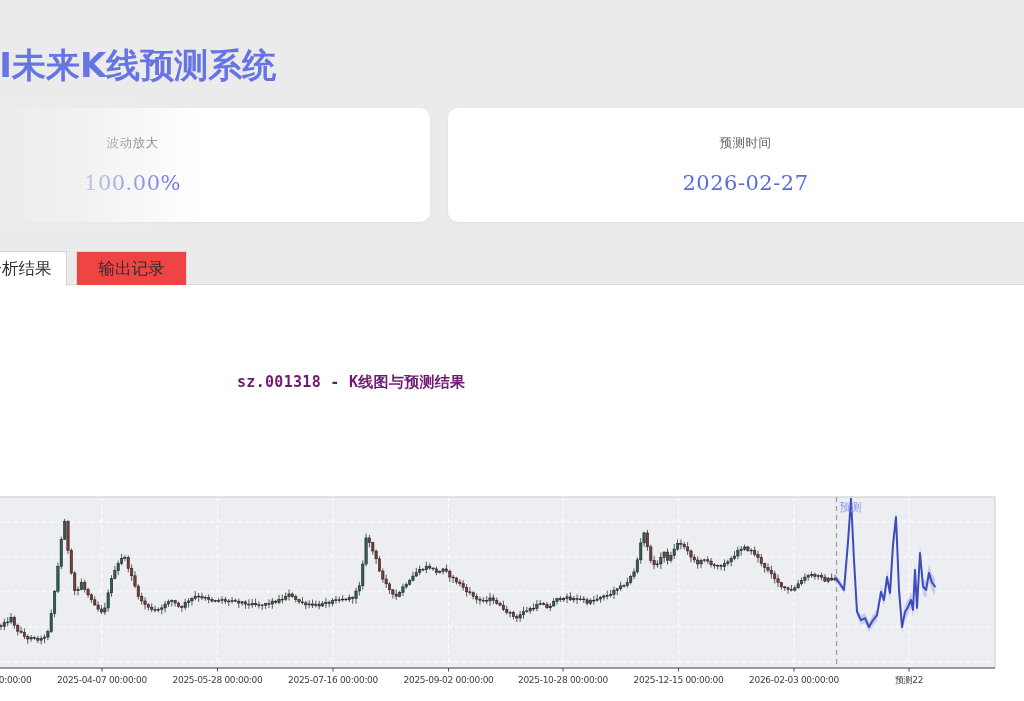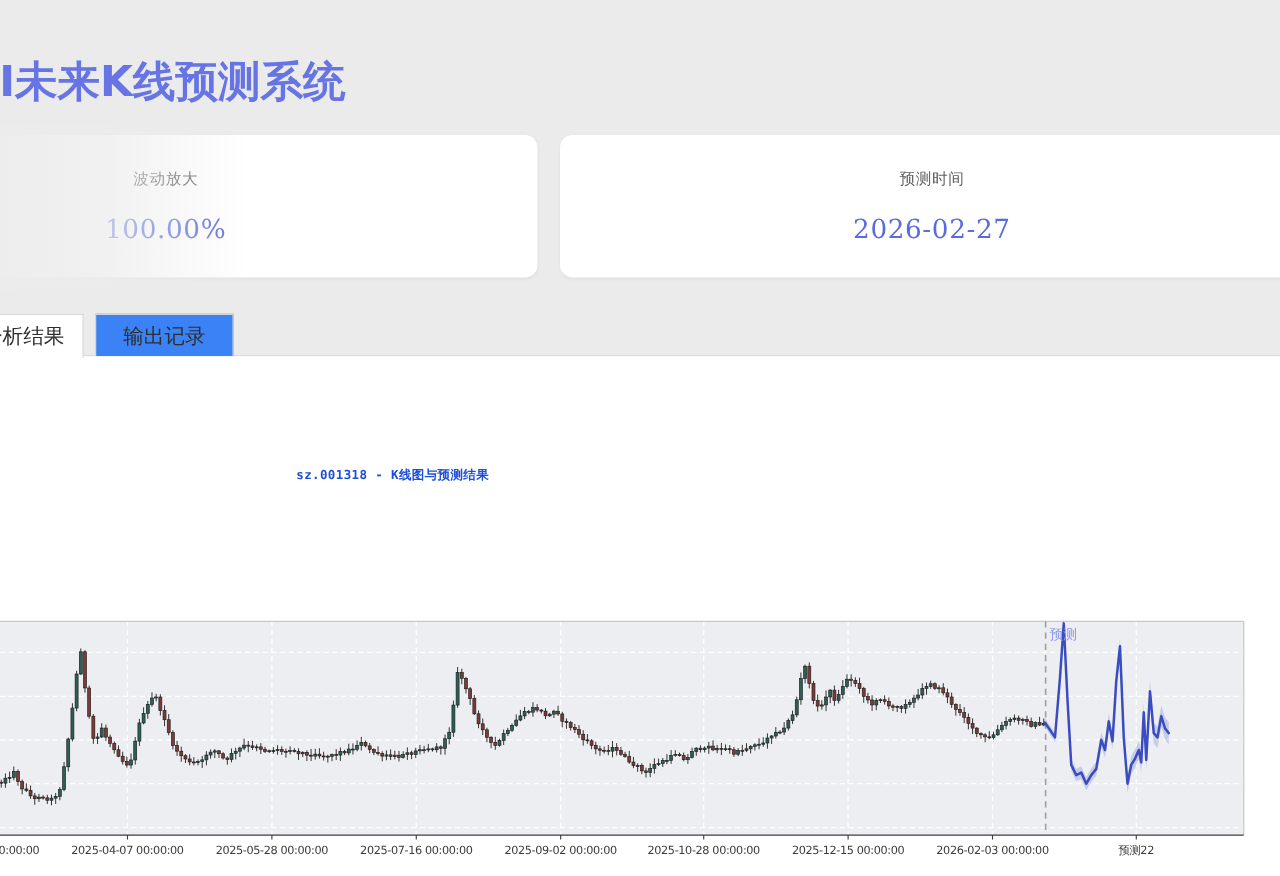--- a/index.html
+++ b/index.html
@@ -46,31 +46,31 @@
     position:absolute;top:0;height:34px;box-sizing:border-box;
     font-family:"Liberation Serif",serif;
     font-size:16.5px;color:#2e2e2e;text-align:center;line-height:33px;
     border:1px solid #d6d6d6;border-bottom:none;
     cursor:pointer;white-space:nowrap;overflow:hidden;
   }
   .tab.active{
     left:-30px;width:97px;background:#ffffff;height:35px;z-index:2;
   }
   .tab.inactive{
-    left:76px;width:111px;background:#3b82f6;
+    left:76px;width:111px;background:#ef4444;
   }
   
   .content{
     position:absolute;left:0;top:285px;width:1024px;height:416px;
     background:#ffffff;
   }
   .chart-title{
     position:absolute;left:237px;top:373px;
     font-family:"DejaVu Sans Mono","Liberation Mono",monospace;
-    font-size:10px;font-weight:700;color:#1d4ed8;letter-spacing:0.3px;
+    font-size:15px;font-weight:700;color:#701a75;letter-spacing:0.3px;
     white-space:nowrap;
   }
   .chart-svg{position:absolute;left:0;top:0;}
 </style>
 </head>
 <body>
 
 <h1 class="page-title">AI未来K线预测系统</h1>
 
 <div class="card c1">

